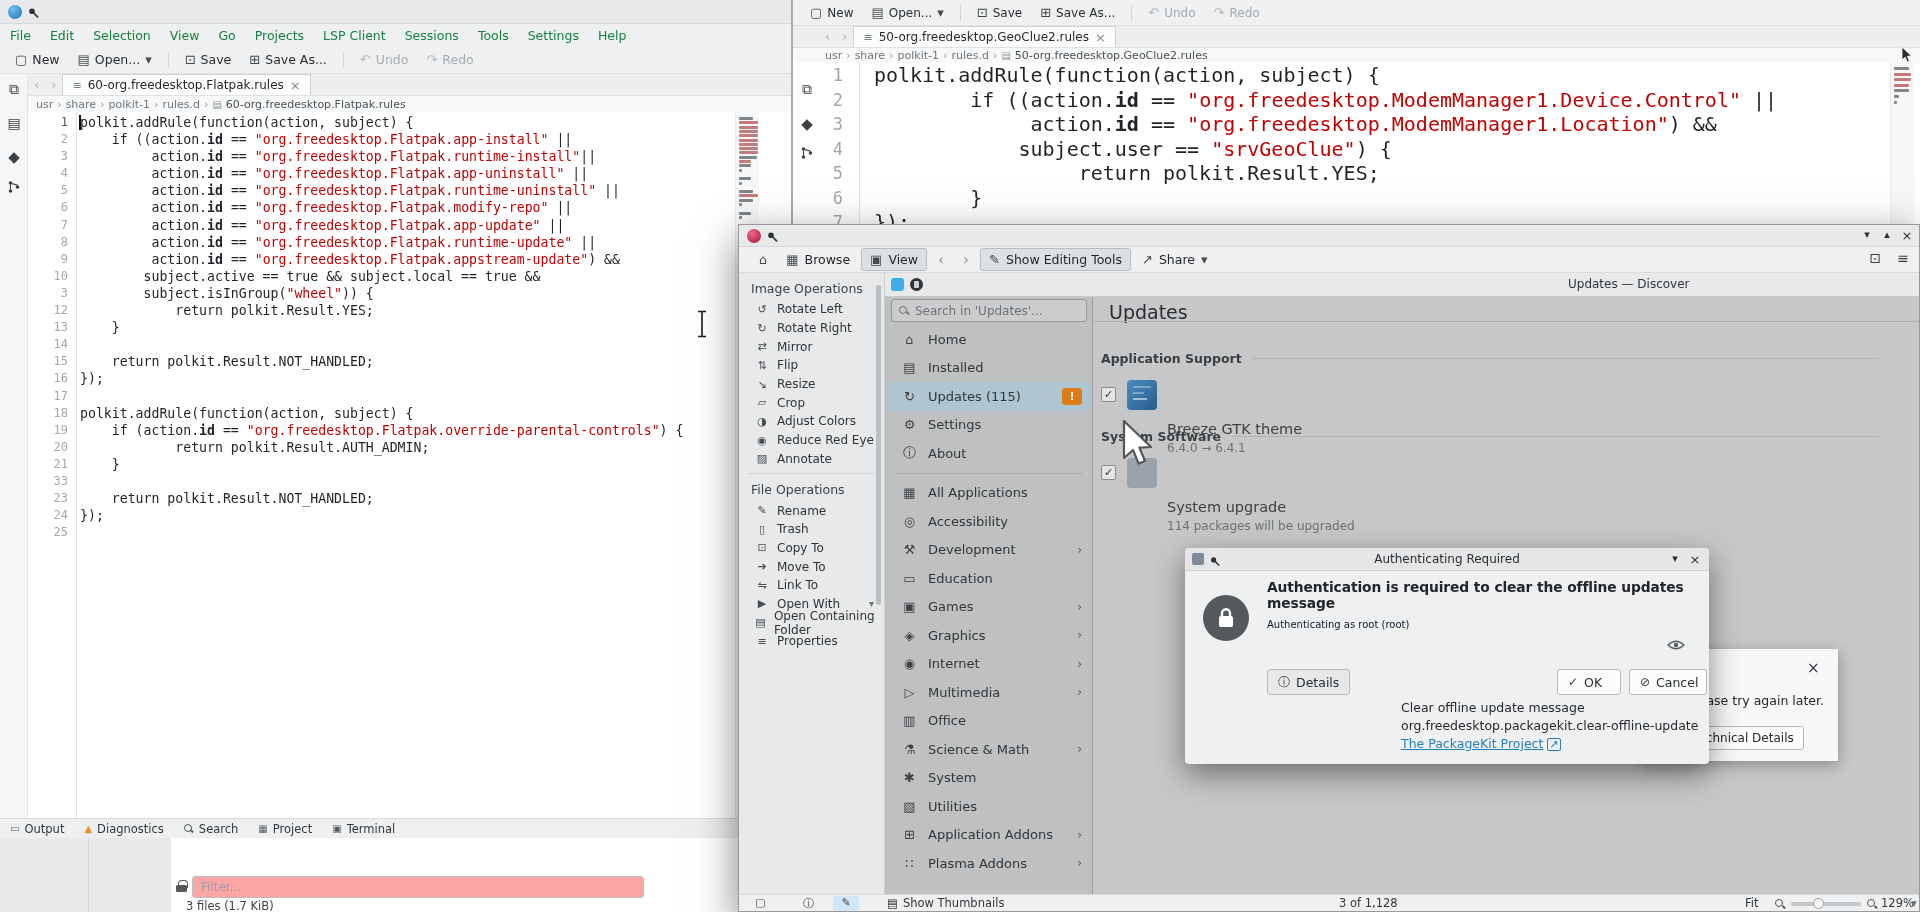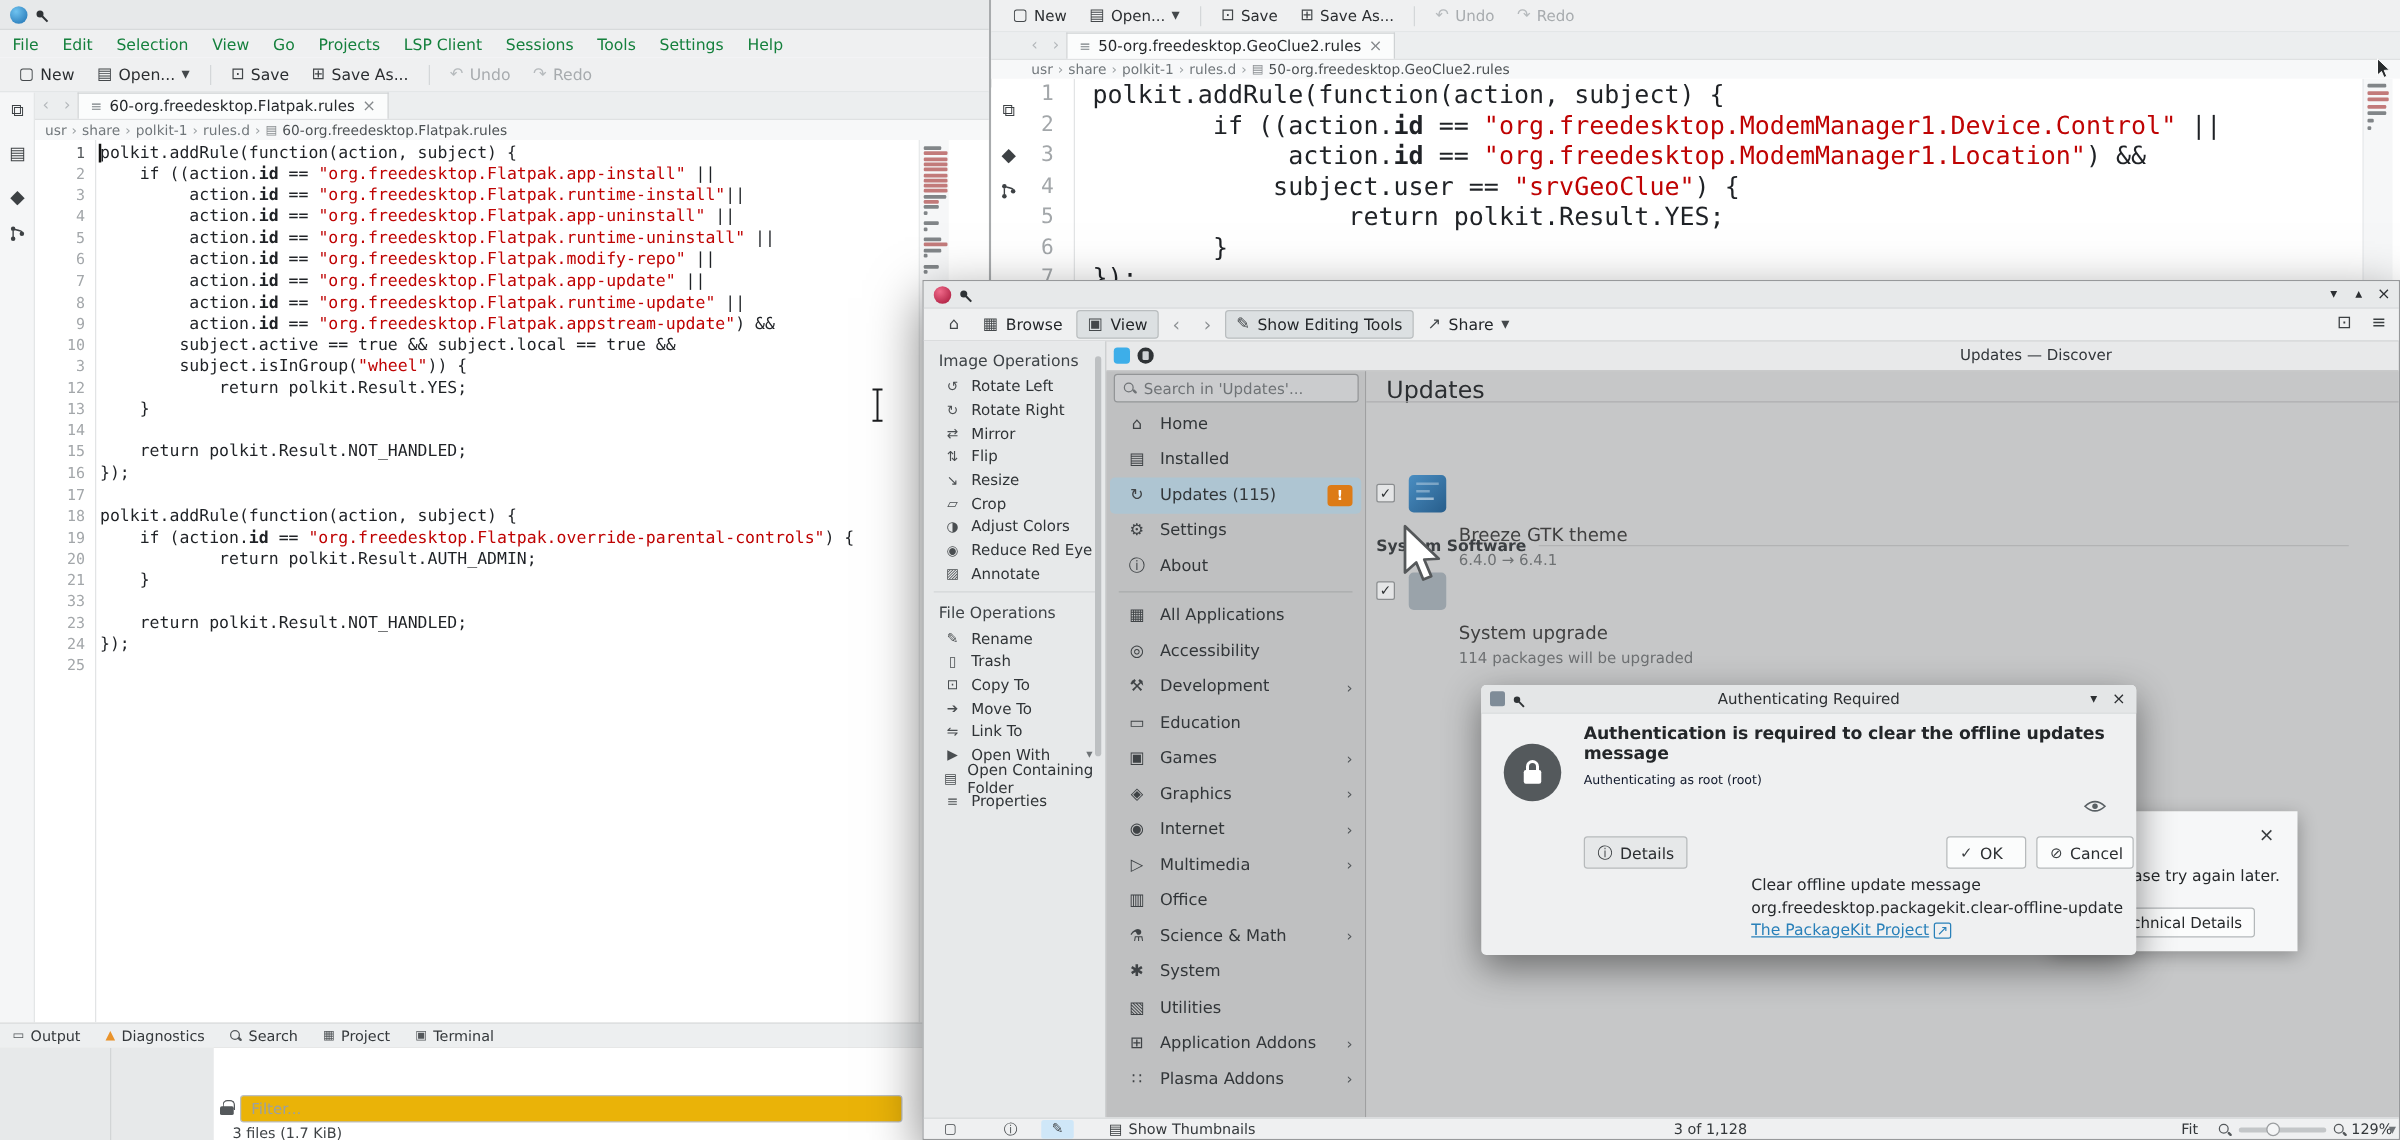--- a/index.html
+++ b/index.html
@@ -58,21 +58,21 @@
 
   
   .ci-mag{position:relative;width:10px;height:10px;}
   .ci-mag::before{content:"";position:absolute;left:0;top:0;width:6px;height:6px;border:1.4px solid #54585b;border-radius:50%;}
   .ci-mag::after{content:"";position:absolute;left:6.5px;top:6.5px;width:3.5px;height:1.6px;background:#54585b;transform:rotate(45deg);border-radius:1px;}
 
   
   #dolphin{left:0;top:838px;width:792px;height:74px;background:#fff;}
   .dol-places{position:absolute;left:0;top:0;width:171px;height:74px;background:#e7e9ea;}
   .dol-div{position:absolute;left:88px;top:0;bottom:0;width:1px;background:#d2d5d6;}
-  .dol-filter{position:absolute;left:192px;top:38px;width:530px;height:22px;background:#eab308;border:1px solid #bcbfc1;border-radius:3px;font-size:12px;color:#5c6164;padding:0 8px;}
+  .dol-filter{position:absolute;left:192px;top:38px;width:452px;height:22px;background:#fca5a5;border:1px solid #bcbfc1;border-radius:3px;font-size:12px;color:#5c6164;padding:0 8px;}
   .dol-filter::placeholder{color:#9aa0a4;}
   .dol-status{position:absolute;left:186px;top:61px;font-size:11.5px;color:#3f4346;}
 
   
   #kate-right{left:792px;top:0;width:1128px;height:460px;background:#fff;border-left:1px solid #a8abad;}
   .kr-toolbar{position:absolute;left:0;top:0;right:0;height:26px;background:#eff0f1;border-bottom:1px solid #e0e2e3;display:flex;align-items:center;gap:4px;padding-left:10px;font-size:12px;}
   .kr-tabrow{position:absolute;left:0;top:26px;right:0;height:22px;background:#eceeef;border-bottom:1px solid #dfe1e2;display:flex;align-items:center;font-size:12px;padding-left:26px;}
   .kr-crumbs{position:absolute;left:0;top:48px;right:0;height:15px;background:#f7f8f9;display:flex;align-items:center;font-size:11px;color:#70767a;padding-left:32px;}
   .kr-sidebar{position:absolute;left:0;top:70px;width:28px;height:200px;background:#fff;}
   .kr-editor{position:absolute;left:28px;top:63px;right:0;bottom:0;background:#fff;overflow:hidden;}
@@ -804,20 +804,23 @@
 
                 <span class="dn-ch">›</span>
               </div>
 
             </div>
           </div>
       </div>
       <div class="dsc-main">
         <div class="dsc-h1">Updates</div>
         <div class="dsc-hr"></div>
+        <div class="dsc-sec" style="top:54px;">
+            <span>Application Support</span>
+          </div>
         <div class="dsc-row" style="top:80px;">
           <div class="dcheck">✓</div>
           <div class="dsc-appicon breeze-icon"></div>
           <div class="dsc-rowtx">
             <div class="dsc-name">Breeze GTK theme</div>
             <div class="dsc-det">6.4.0 → 6.4.1</div>
           </div>
         </div>
         <div class="dsc-sec" style="top:132px;">
             <span>System Software</span>

